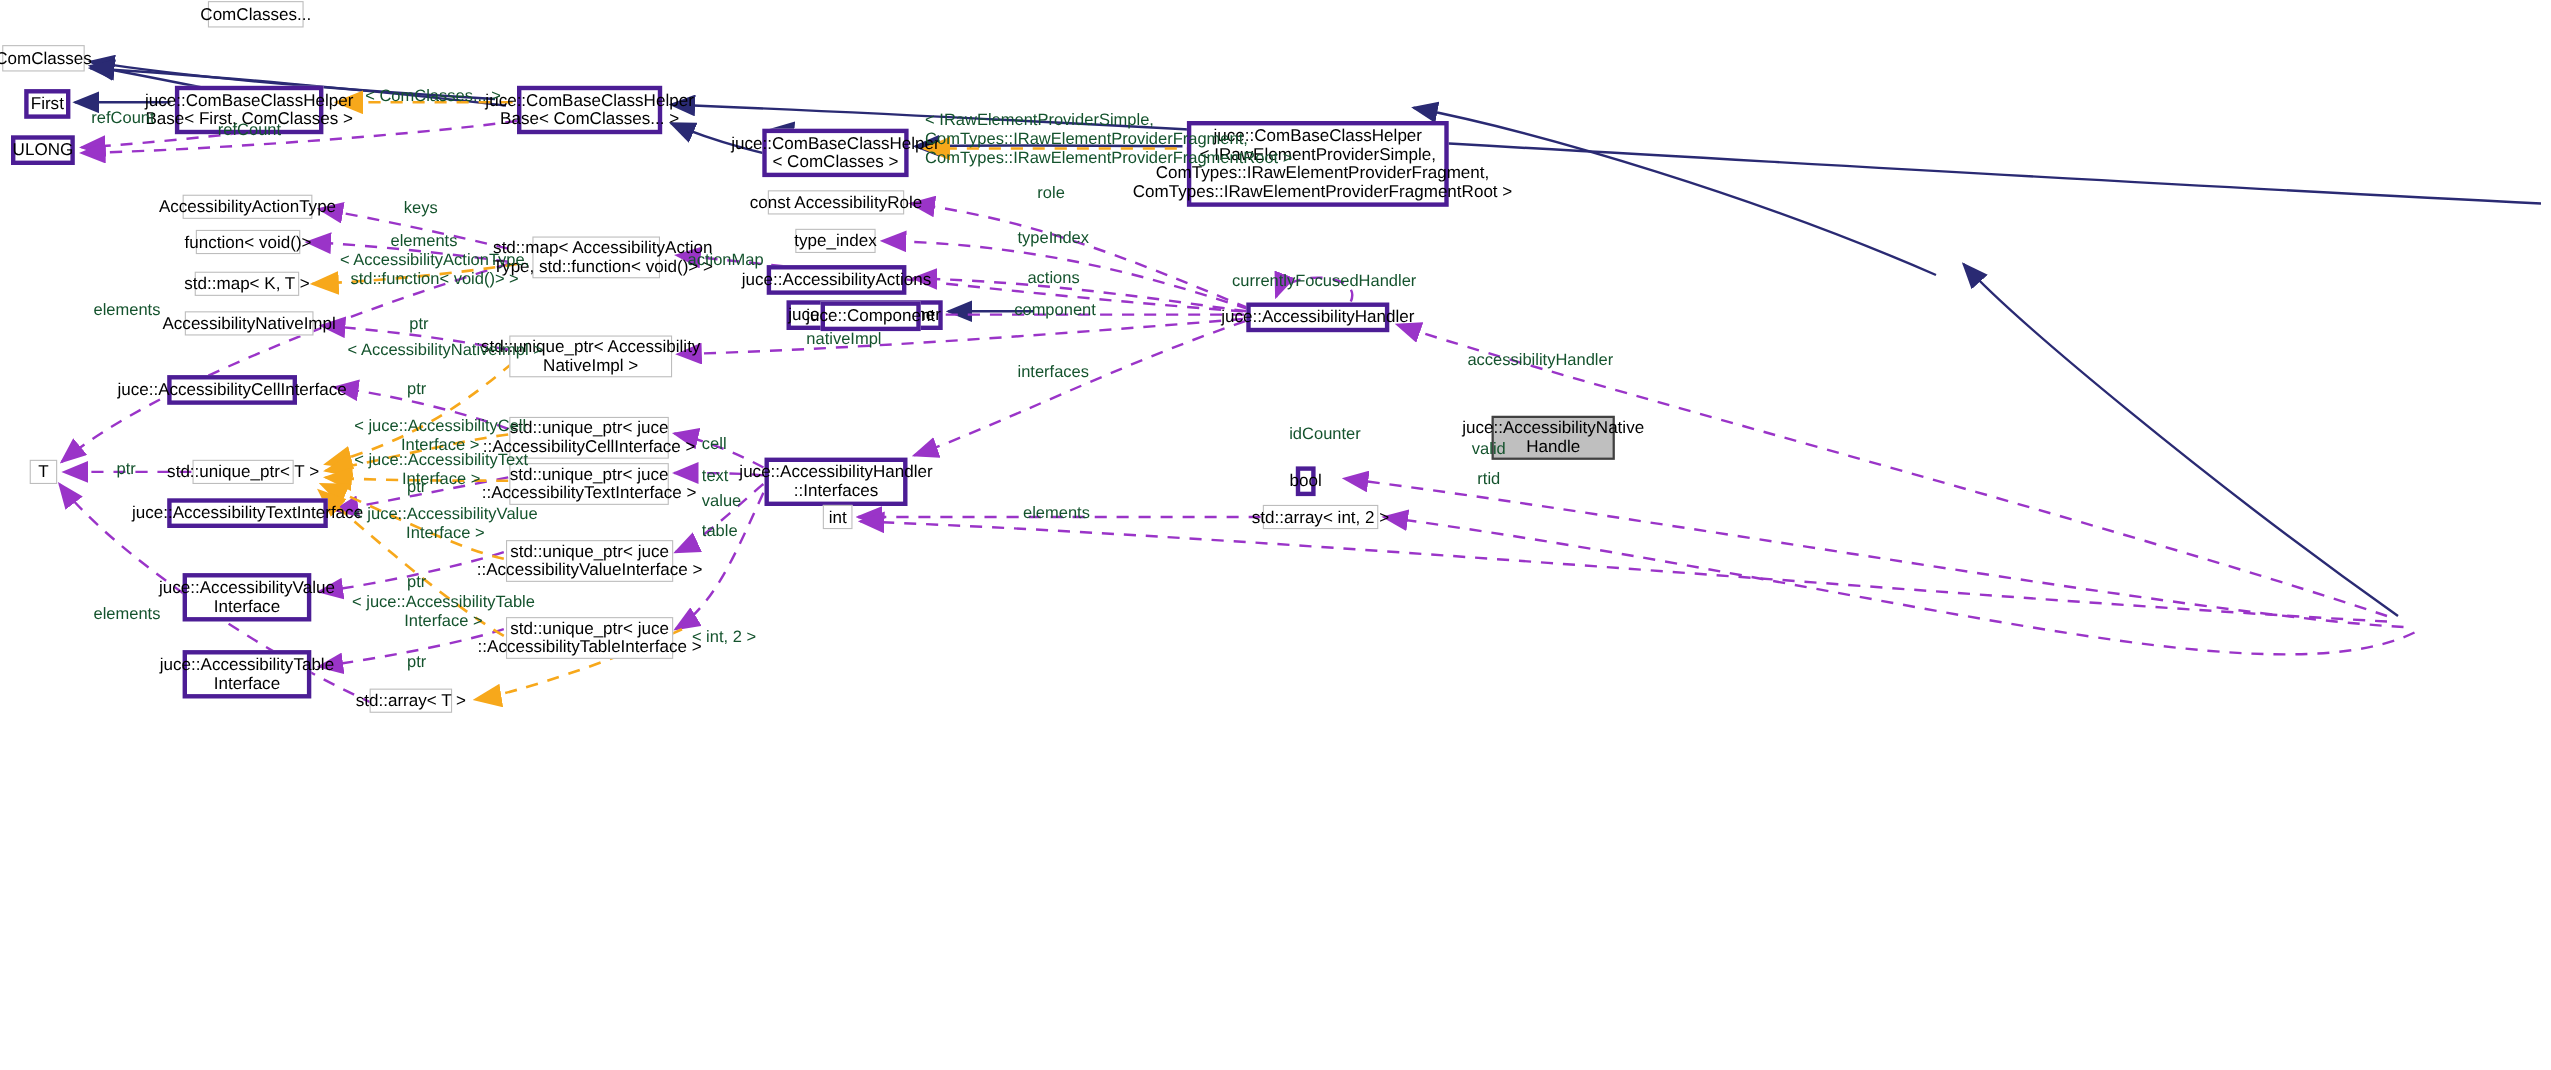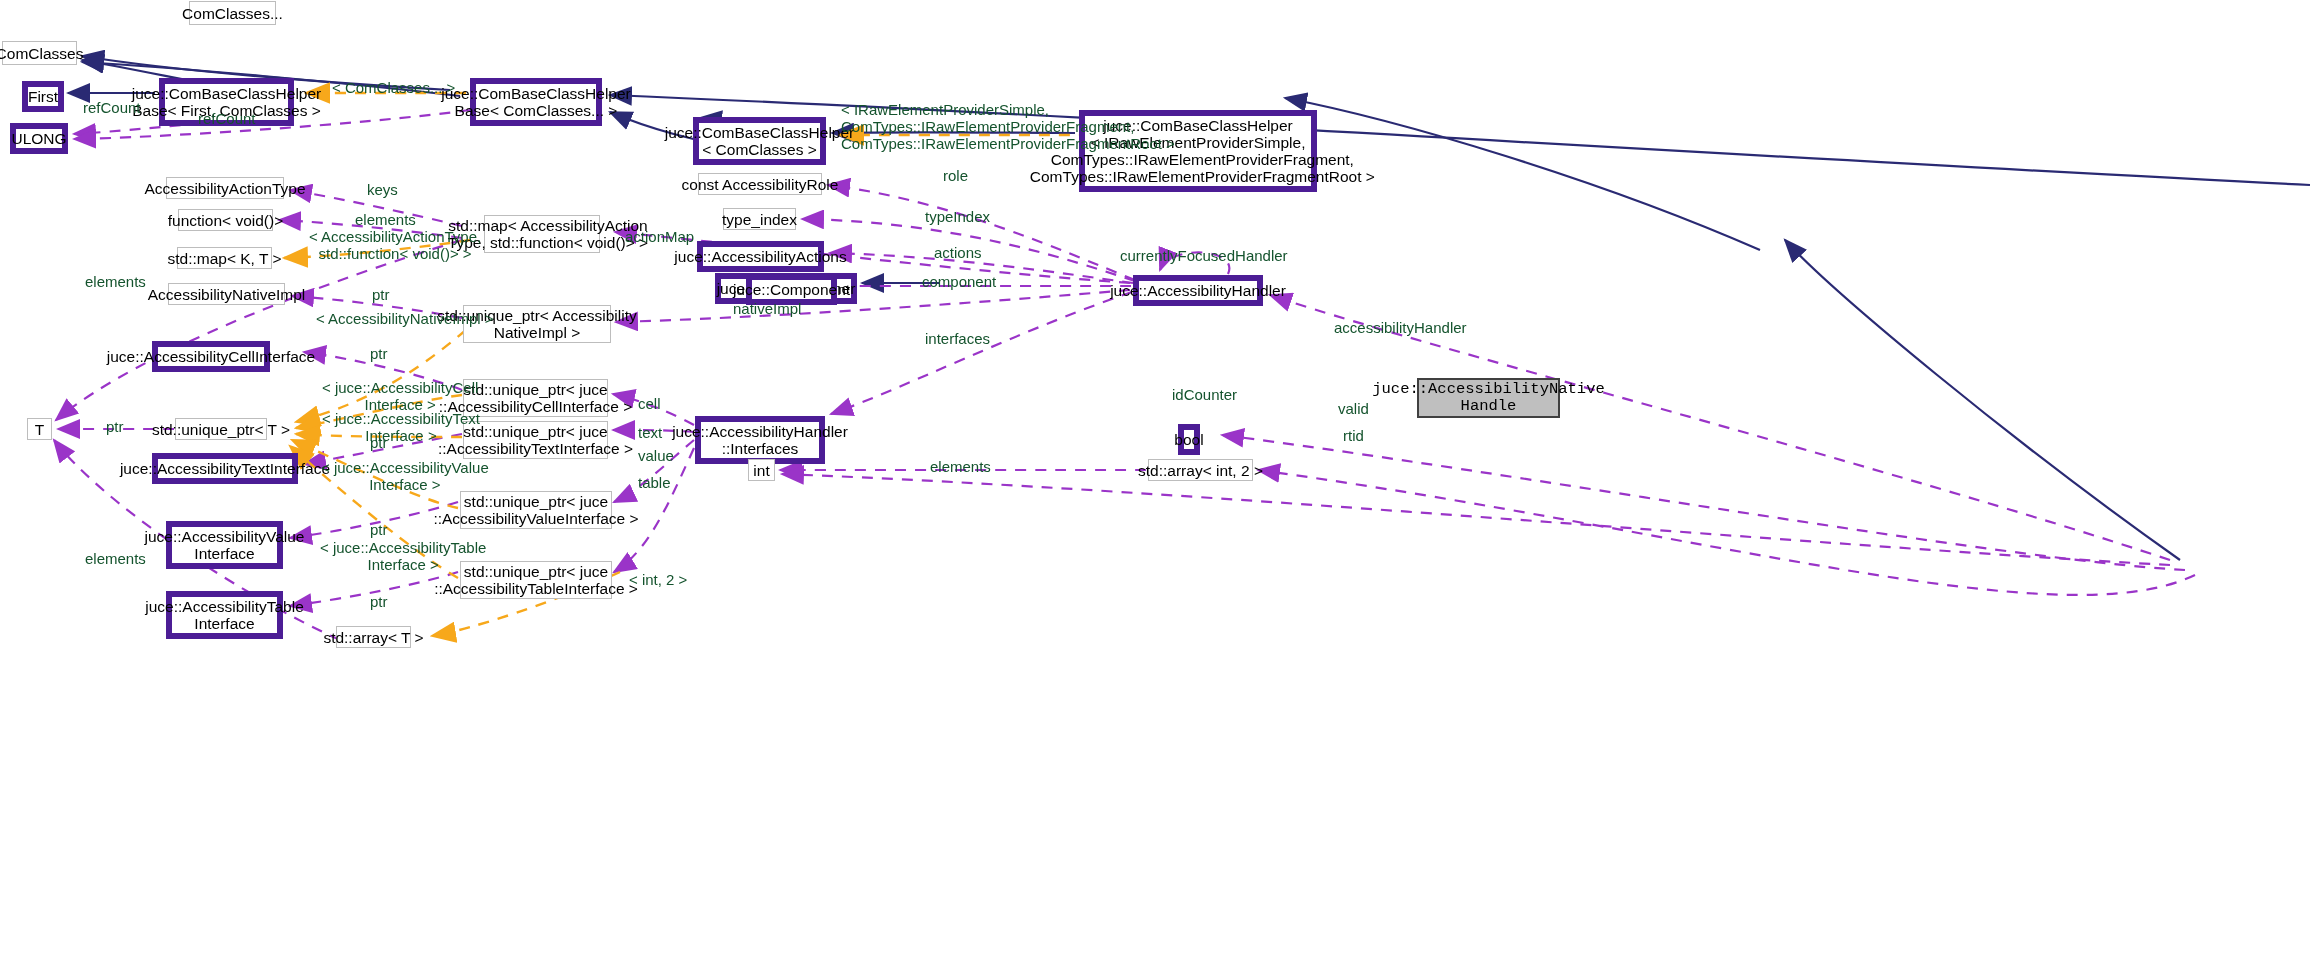--- a/index.html
+++ b/index.html
@@ -20,21 +20,21 @@
     text-align:center;
     font-size:15.5px;
     line-height:17px;
     color:#000000;
     background:#ffffff;
     border:1px solid #bdbdbd;
     white-space:pre;
     padding:1px 5px;
   }
   
-  .node.cls{ border:6px solid #4c1d95; }
+  .node.cls{ border:4px solid #4c1d95; }
   
   .node.current{ background:#bfbfbf; border:2px solid #404040; }
 
   
   .elabel{
     position:absolute;
     font-size:15px;
     line-height:17px;
     color:#14532d;
     white-space:pre;
@@ -178,21 +178,21 @@
       <div class="node" style="left: 698px; top: 173px; width: 124px; min-height: 22px;">const AccessibilityRole</div>
       <div class="node" style="left: 723px; top: 208px; width: 73px; min-height: 22px;">type_index</div>
       <div class="node cls" style="left: 697px; top: 241px; width: 127px; min-height: 23px;">juce::AccessibilityActions</div>
       <div class="node cls" style="left: 746px; top: 274px; width: 91px; min-height: 23px;">juce::Component</div>
       <div class="node cls" style="left: 695px; top: 416px; width: 130px; min-height: 37px;">juce::AccessibilityHandler
 ::Interfaces</div>
       <div class="node" style="left: 748px; top: 459px; width: 27px; min-height: 22px;">int</div>
       <div class="node cls" style="left: 1178px; top: 424px; width: 14px; min-height: 22px;">bool</div>
       <div class="node" style="left: 1148px; top: 459px; width: 105px; min-height: 22px;">std::array&lt; int, 2 &gt;</div>
       <div class="node cls" style="left: 1133px; top: 275px; width: 130px; min-height: 23px;">juce::AccessibilityHandler</div>
-      <div class="node current" style="left: 1417px; top: 378px; width: 143px; min-height: 37px; font-family: Liberation Mono, monospace;">juce::AccessibilityNative
+      <div class="node current" style="left: 1356px; top: 378px; width: 112px; min-height: 37px;">juce::AccessibilityNative
 Handle</div>
     </div>
   <div id="labels-layer">
       <div class="elabel" style="left: 332px; top: 79px;">&lt; ComClasses... &gt;</div>
       <div class="elabel left" style="left: 83px; top: 99px;">refCount</div>
       <div class="elabel left" style="left: 198px; top: 110px;">refCount</div>
       <div class="elabel left" style="left: 841px; top: 101px;">&lt; IRawElementProviderSimple,
 ComTypes::IRawElementProviderFragment,
 ComTypes::IRawElementProviderFragmentRoot &gt;</div>
       <div class="elabel" style="left: 367px; top: 181px;">keys</div>

